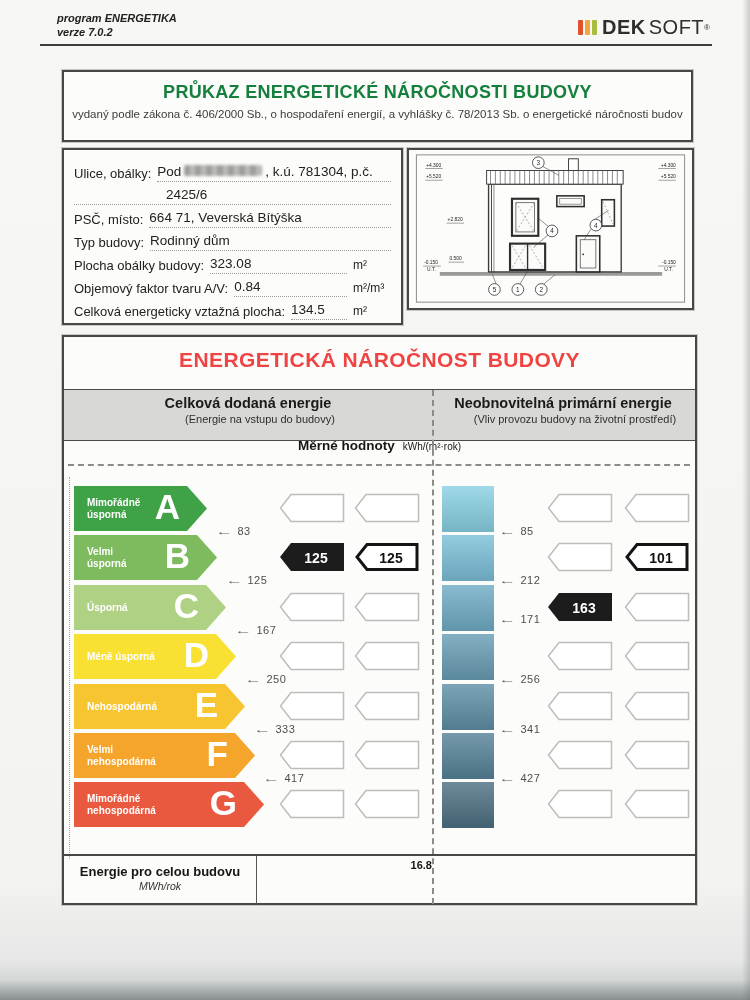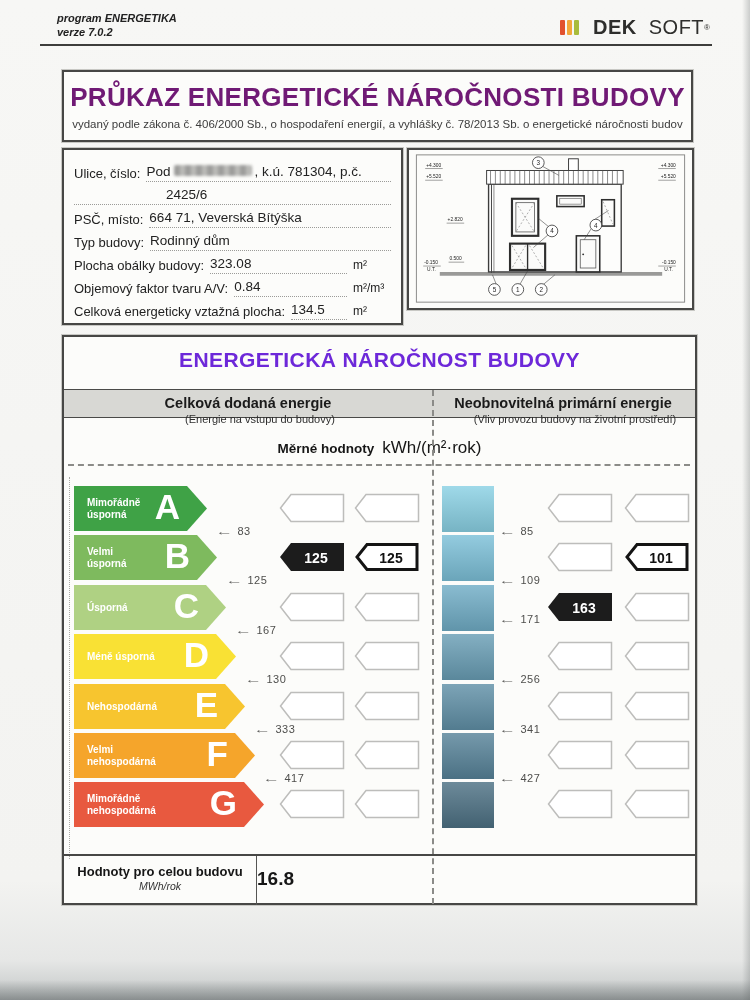--- a/index.html
+++ b/index.html
@@ -10,57 +10,57 @@
   .edge-right { position:absolute; right:0; top:0; width:8px; height:100%;
           background:linear-gradient(90deg,rgba(0,0,0,0),rgba(120,125,125,.35)); }
   .edge-bottom { position:absolute; left:0; bottom:0; width:100%; height:20px;
           background:linear-gradient(180deg,rgba(0,0,0,0),rgba(90,96,97,.55)); }
 
   
   .prog { position:absolute; left:57px; top:11px; font-size:11px; font-weight:bold; font-style:italic; color:#222; line-height:1.3; }
   .hr-top { position:absolute; left:40px; top:44px; width:672px; height:2px; background:#3d3d3b; }
   .logo { position:absolute; top:15px; right:40px; display:flex; align-items:center; height:24px; }
   .logo .bar { width:5px; height:15px; margin-right:2px; border-radius:1px; }
-  .logo .t { font-size:20px; letter-spacing:.5px; color:#2e2e2c; margin-left:12px; }
+  .logo .t { font-size:20px; letter-spacing:.5px; color:#2e2e2c; margin-left:3px; }
   .logo .dek { font-weight:bold; }
   .logo .mark { font-size:8px; vertical-align:top; color:#2e2e2c; }
 
   .box { position:absolute; background:#fcfcfa; border:2.5px solid #474745; box-shadow:0 0 0 1px #c8c8c4; }
 
   
   .title-box { left:62px; top:70px; width:631px; height:72px; text-align:center; padding-top:10px; }
-  .main-title { font-size:26px; font-weight:bold; color:#701a75; letter-spacing:.3px; }
+  .main-title { font-size:18px; font-weight:bold; color:#15803d; letter-spacing:.3px; }
   .sub-title { font-size:11.5px; color:#3c3c3c; margin-top:5px; }
 
   
   .info-box { left:62px; top:148px; width:341px; height:177px; padding:9px 10px 0 10px; font-size:13px; color:#222; }
   .info-line { display:flex; align-items:flex-end; min-height:23px; line-height:17px; }
   .info-label { white-space:nowrap; padding-right:6px; }
   .info-value { flex:1; font-weight:normal; font-size:13.5px; border-bottom:1.5px dotted #9b9b98; padding-bottom:1px; white-space:nowrap; }
   .info-unit { width:44px; text-align:left; padding-left:6px; font-size:12px; }
   .indent2 { padding-left:92px; }
   .redacted { display:inline-block; width:78px; height:11px; margin:0 3px; border-radius:2px;
               background:repeating-linear-gradient(90deg,#7e7e7c 0 6px,#a5a5a2 6px 11px); filter:blur(1.6px); opacity:.75; }
 
   
   .draw-box { left:407px; top:148px; width:287px; height:162px; padding:0; }
   .draw-box svg { display:block; width:100%; height:100%; }
 
   
   .energy-box { left:62px; top:335px; width:635px; height:570px; }
-  .e-title { position:absolute; top:11px; left:0; width:100%; text-align:center; font-size:21px; font-weight:bold; color:#6d28d9; letter-spacing:.4px; }
-  .band { position:absolute; top:52px; left:0; width:100%; height:29px; background:#d8d8d4;
+  .e-title { position:absolute; top:11px; left:0; width:100%; text-align:center; font-size:21px; font-weight:bold; color:#ef4444; letter-spacing:.4px; }
+  .band { position:absolute; top:52px; left:0; width:100%; height:52px; background:#d8d8d4;
           border-top:1.5px solid #4a4a48; border-bottom:1.5px solid #4a4a48; display:flex; }
   .band-cell { text-align:center; padding-top:5px; }
   .band-cell.c1 { width:368px; }
   .band-cell.c2 { width:262px; }
   .band-t { font-size:14.5px; font-weight:bold; color:#1a1a1a; }
   .band-s { font-size:11px; color:#2e2e2e; margin-top:2px;margin-left:24px; }
   .units-row { position:absolute; top:101px; left:0; width:100%; text-align:center; font-size:13.5px; color:#161616; }
-  .units-row .u { font-size:17px; font-weight:normal; margin-left:8px; }
+  .units-row .u { font-size:10px; font-weight:normal; margin-left:8px; }
   .hdash { position:absolute; top:127px; left:4px; width:622px; border-top:2px dashed #8b8b88; }
   .vdash { position:absolute; top:53px; left:368px; height:514px; border-left:2px dashed #8b8b88; }
   .ldots { position:absolute; top:140px; left:5px; height:382px; border-left:1.5px dotted #a8a8a4; }
 
   .class-arrow { position:absolute; left:10px; height:45px; color:#fff; display:flex; align-items:center;
     clip-path:polygon(0 0, calc(100% - 20px) 0, 100% 50%, calc(100% - 20px) 100%, 0 100%); }
   .class-label { font-size:10px; font-weight:bold; line-height:1.2; padding-left:13px; white-space:pre-line; width:100px; }
   .class-letter { position:absolute; right:27px; top:50%; transform:translateY(-54%); font-size:35px; font-weight:bold; }
 
   .thr { position:absolute; font-size:11px; color:#4e4e4c; letter-spacing:.5px; white-space:nowrap; }
@@ -72,21 +72,21 @@
   .ind { position:absolute; width:66px; height:30px; }
   .ind svg { display:block; width:100%; height:100%; }
   .ind text { font-family:"Liberation Sans","DejaVu Sans",sans-serif; font-size:14px; font-weight:bold; }
 
   .totals { position:absolute; top:517px; left:0; width:100%; height:51px; border-top:2px solid #474745; }
   .tot-label { position:absolute; left:0; top:0; width:193px; height:100%; border-right:1.5px solid #55555
 3; text-align:center; padding-top:8px; }
   .tot-label { border-right:1.5px solid #555553; }
   .tot-l1 { font-size:13px; font-weight:bold; color:#161616; }
   .tot-l2 { font-size:10.5px; color:#333; margin-top:1px;font-style:italic; }
-  .tot-val { position:absolute; top:12px; font-size:19px; font-weight:bold; color:#161616; text-align:left; }
+  .tot-val { position:absolute; top:3px; font-size:11px; font-weight:bold; color:#161616; text-align:right; }
   .tv1 { left:193px; width:175px; }
   .tv2 { left:368px; width:265px; }
 
   svg .dim { font-size:5px; fill:#222; font-family:"Liberation Sans",sans-serif; }
   svg .co { font-size:6.5px; fill:#222; font-family:"Liberation Sans",sans-serif; }
 </style>
 </head>
 <body>
 
 <div class="page">
@@ -106,21 +106,21 @@
   </div>
   <div class="hr-top"></div>
 
   <div class="box title-box">
     <div class="main-title">PRŮKAZ ENERGETICKÉ NÁROČNOSTI BUDOVY</div>
     <div class="sub-title">vydaný podle zákona č. 406/2000 Sb., o hospodaření energií, a vyhlášky č. 78/2013 Sb. o energetické náročnosti budov</div>
   </div>
 
   <div class="box info-box">
     <div class="info-line">
-      <span class="info-label">Ulice, číslo:</span>
+      <span class="info-label">Ulice, obálky:</span>
       <span class="info-value"><span>Pod</span><span class="redacted"></span><span>, k.ú. 781304, p.č.</span></span>
     </div>
     <div class="info-line">
       <span class="info-value indent2">2425/6</span>
     </div>
     <div class="info-line">
       <span class="info-label">PSČ, místo:</span>
       <span class="info-value">664 71, Veverská Bítýška</span>
     </div>
     <div class="info-line">
@@ -313,34 +313,34 @@
     </div>
     <div class="class-arrow" style="top: 445px; width: 190px; background-color: rgb(232, 89, 63);">
       <span class="class-label">Mimořádně
 nehospodárná</span>
       <span class="class-letter">G</span>
     </div>
 
     <div class="thr" style="top:188px;left:155px"><span class="a">←</span><span>83</span></div>
     <div class="thr" style="top:237px;left:165px"><span class="a">←</span><span>125</span></div>
     <div class="thr" style="top:287px;left:174px"><span class="a">←</span><span>167</span></div>
-    <div class="thr" style="top:336px;left:184px"><span class="a">←</span><span>130</span></div>
+    <div class="thr" style="top:336px;left:184px"><span class="a">←</span><span>250</span></div>
     <div class="thr" style="top:386px;left:193px"><span class="a">←</span><span>333</span></div>
     <div class="thr" style="top:435px;left:202px"><span class="a">←</span><span>417</span></div>
 
     <div class="seg" style="top: 149px; background-color: rgb(138, 209, 228);"></div>
     <div class="seg" style="top: 198px; background-color: rgb(124, 192, 216);"></div>
     <div class="seg" style="top: 248px; background-color: rgb(112, 173, 198);"></div>
     <div class="seg" style="top: 297px; background-color: rgb(105, 158, 181);"></div>
     <div class="seg" style="top: 347px; background-color: rgb(96, 144, 167);"></div>
     <div class="seg" style="top: 396px; background-color: rgb(87, 131, 153);"></div>
     <div class="seg" style="top: 445px; background-color: rgb(77, 113, 132);"></div>
 
     <div class="thr" style="top:188px;left:438px"><span class="a">←</span><span>85</span></div>
-    <div class="thr" style="top:237px;left:438px"><span class="a">←</span><span>109</span></div>
+    <div class="thr" style="top:237px;left:438px"><span class="a">←</span><span>212</span></div>
     <div class="thr" style="top:276px;left:438px"><span class="a">←</span><span>171</span></div>
     <div class="thr" style="top:336px;left:438px"><span class="a">←</span><span>256</span></div>
     <div class="thr" style="top:386px;left:438px"><span class="a">←</span><span>341</span></div>
     <div class="thr" style="top:435px;left:438px"><span class="a">←</span><span>427</span></div>
 
     <div class="ind" style="top:156px;left:215px">
         <svg viewBox="0 0 66 30">
           <path d="M12 1.5 H64.5 V28.5 H12 L1.5 15 Z" fill="#fff" stroke="#bdbdbb" stroke-width="1.5"></path>
         </svg>
       </div>
@@ -485,21 +485,21 @@
         </svg>
       </div>
     <div class="ind" style="top:452px;left:560px">
         <svg viewBox="0 0 66 30">
           <path d="M12 1.5 H64.5 V28.5 H12 L1.5 15 Z" fill="#fff" stroke="#bdbdbb" stroke-width="1.5"></path>
         </svg>
       </div>
 
     <div class="totals">
       <div class="tot-label">
-        <div class="tot-l1">Hodnoty pro celou budovu</div>
+        <div class="tot-l1">Energie pro celou budovu</div>
         <div class="tot-l2">MWh/rok</div>
       </div>
       <div class="tot-val tv1">16.8</div>
     </div>
   </div>
 
   <div class="edge-bottom"></div>
 </div>
 
 </body></html>

